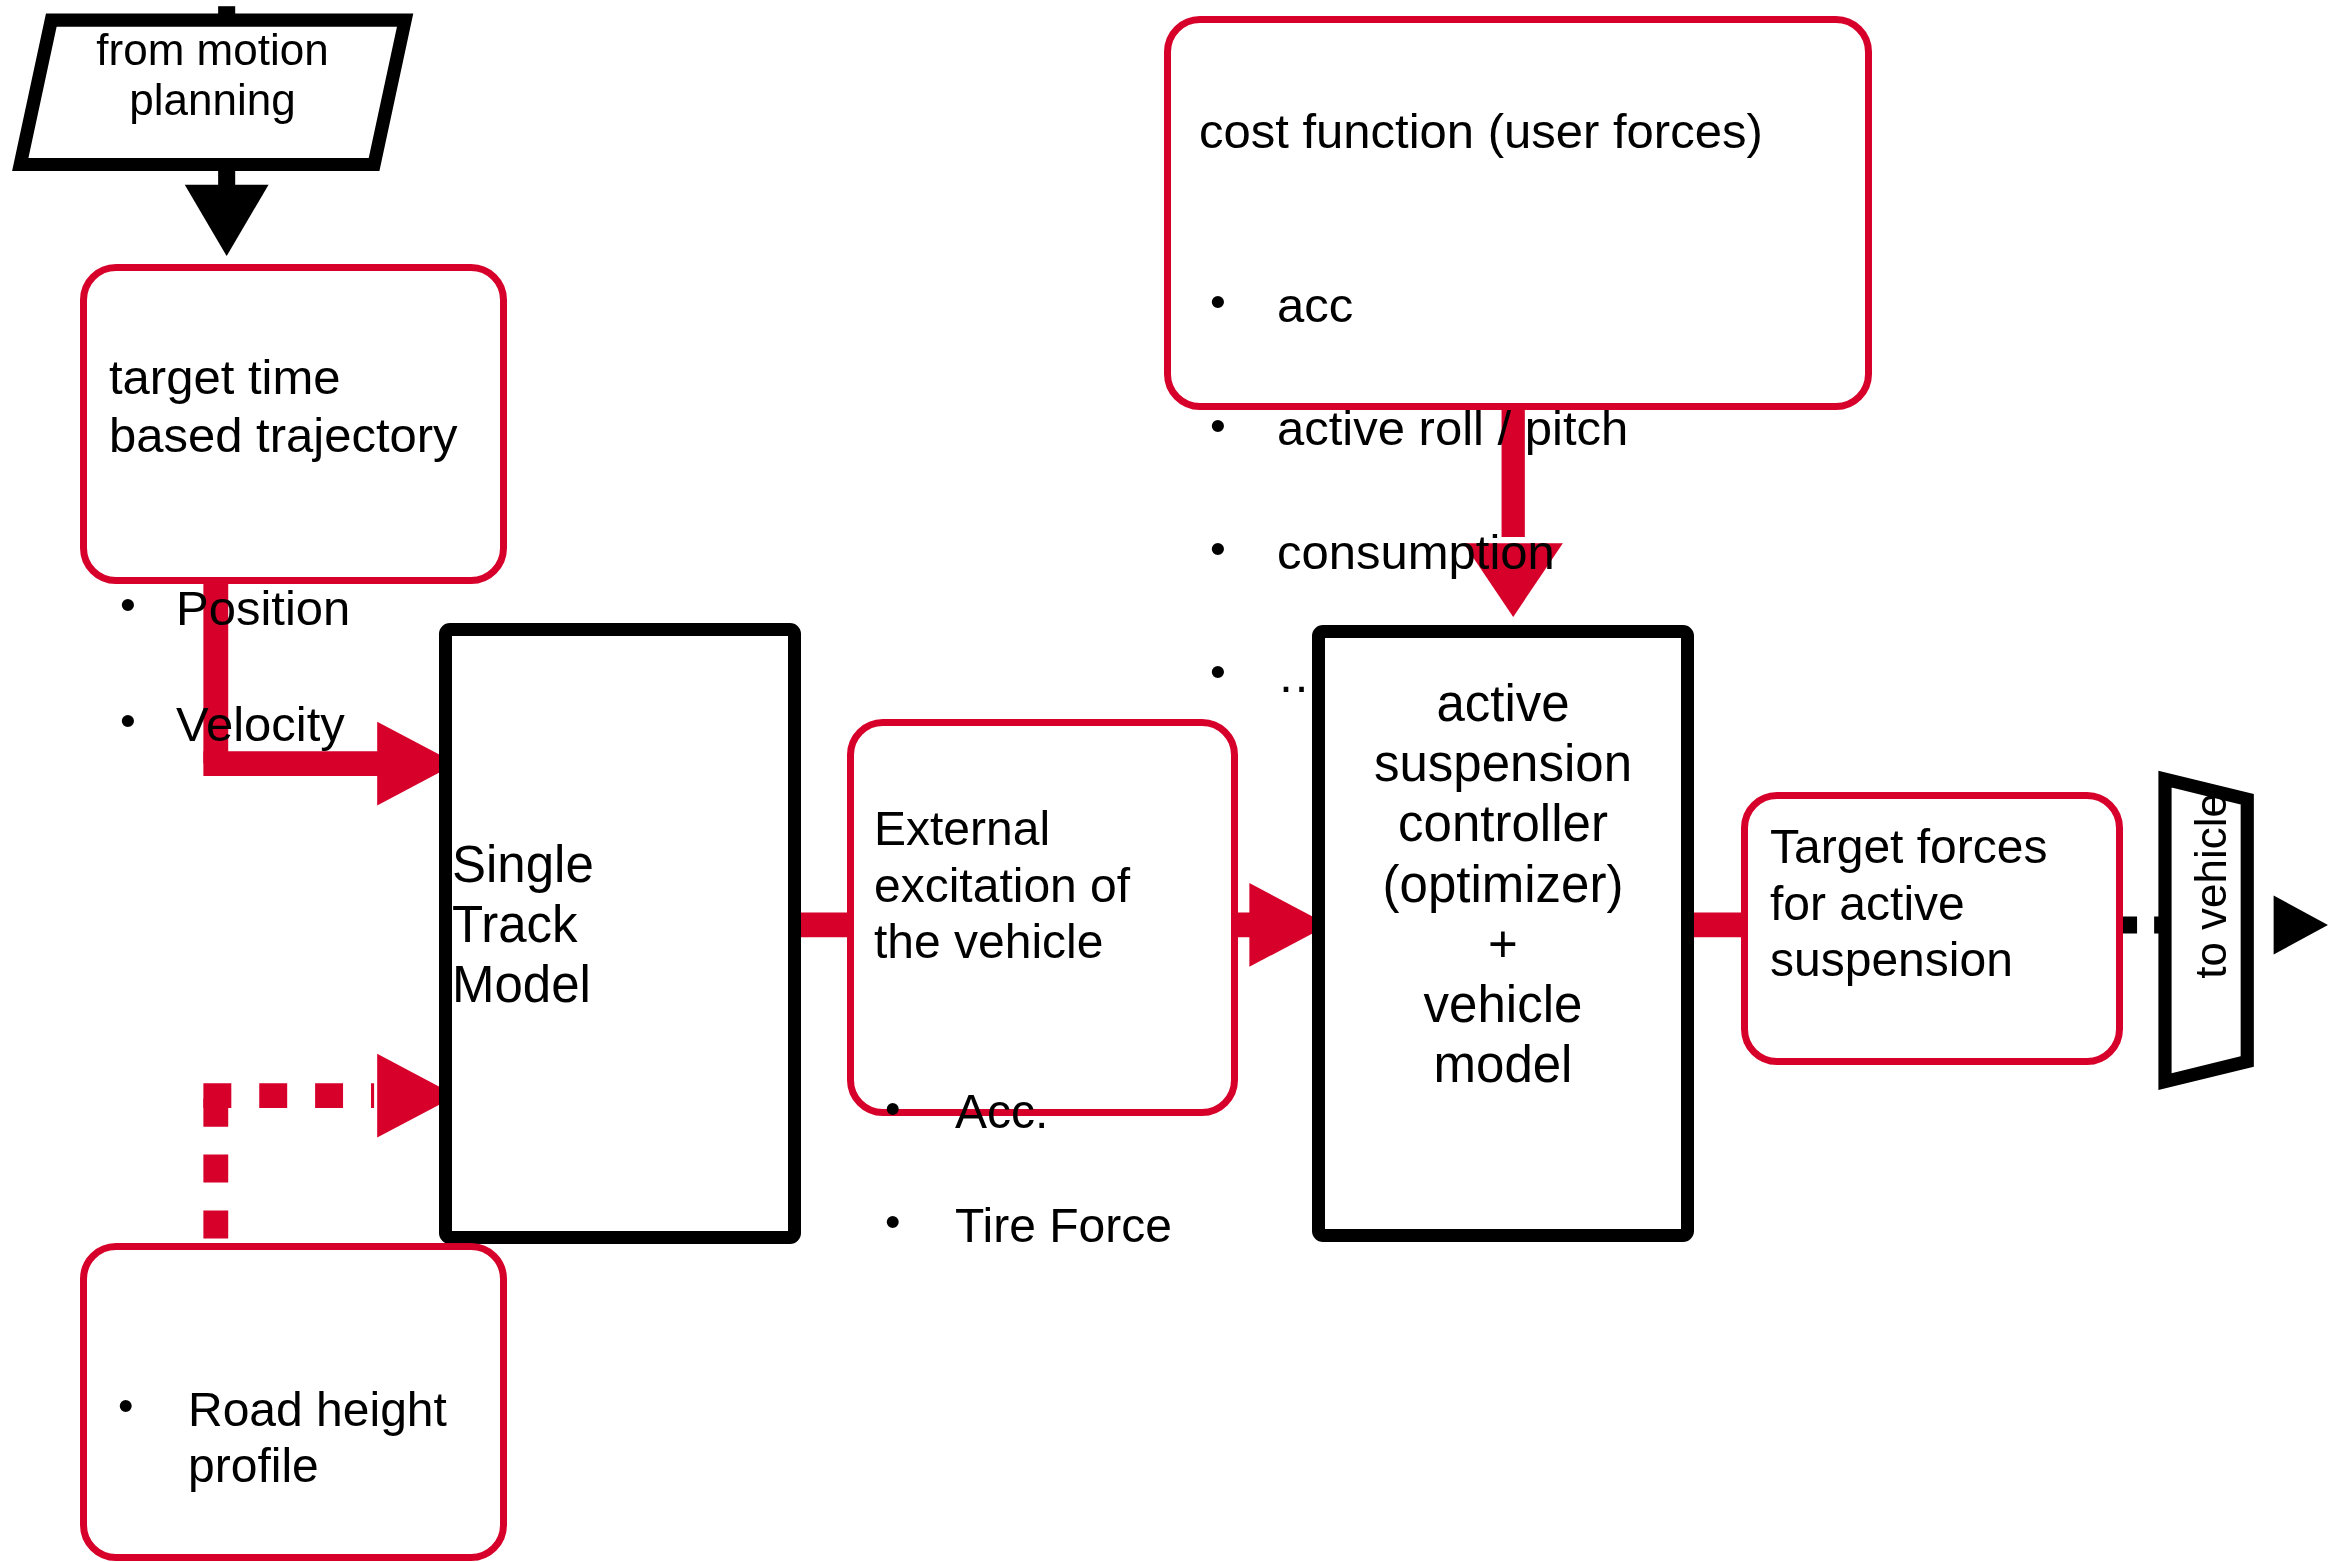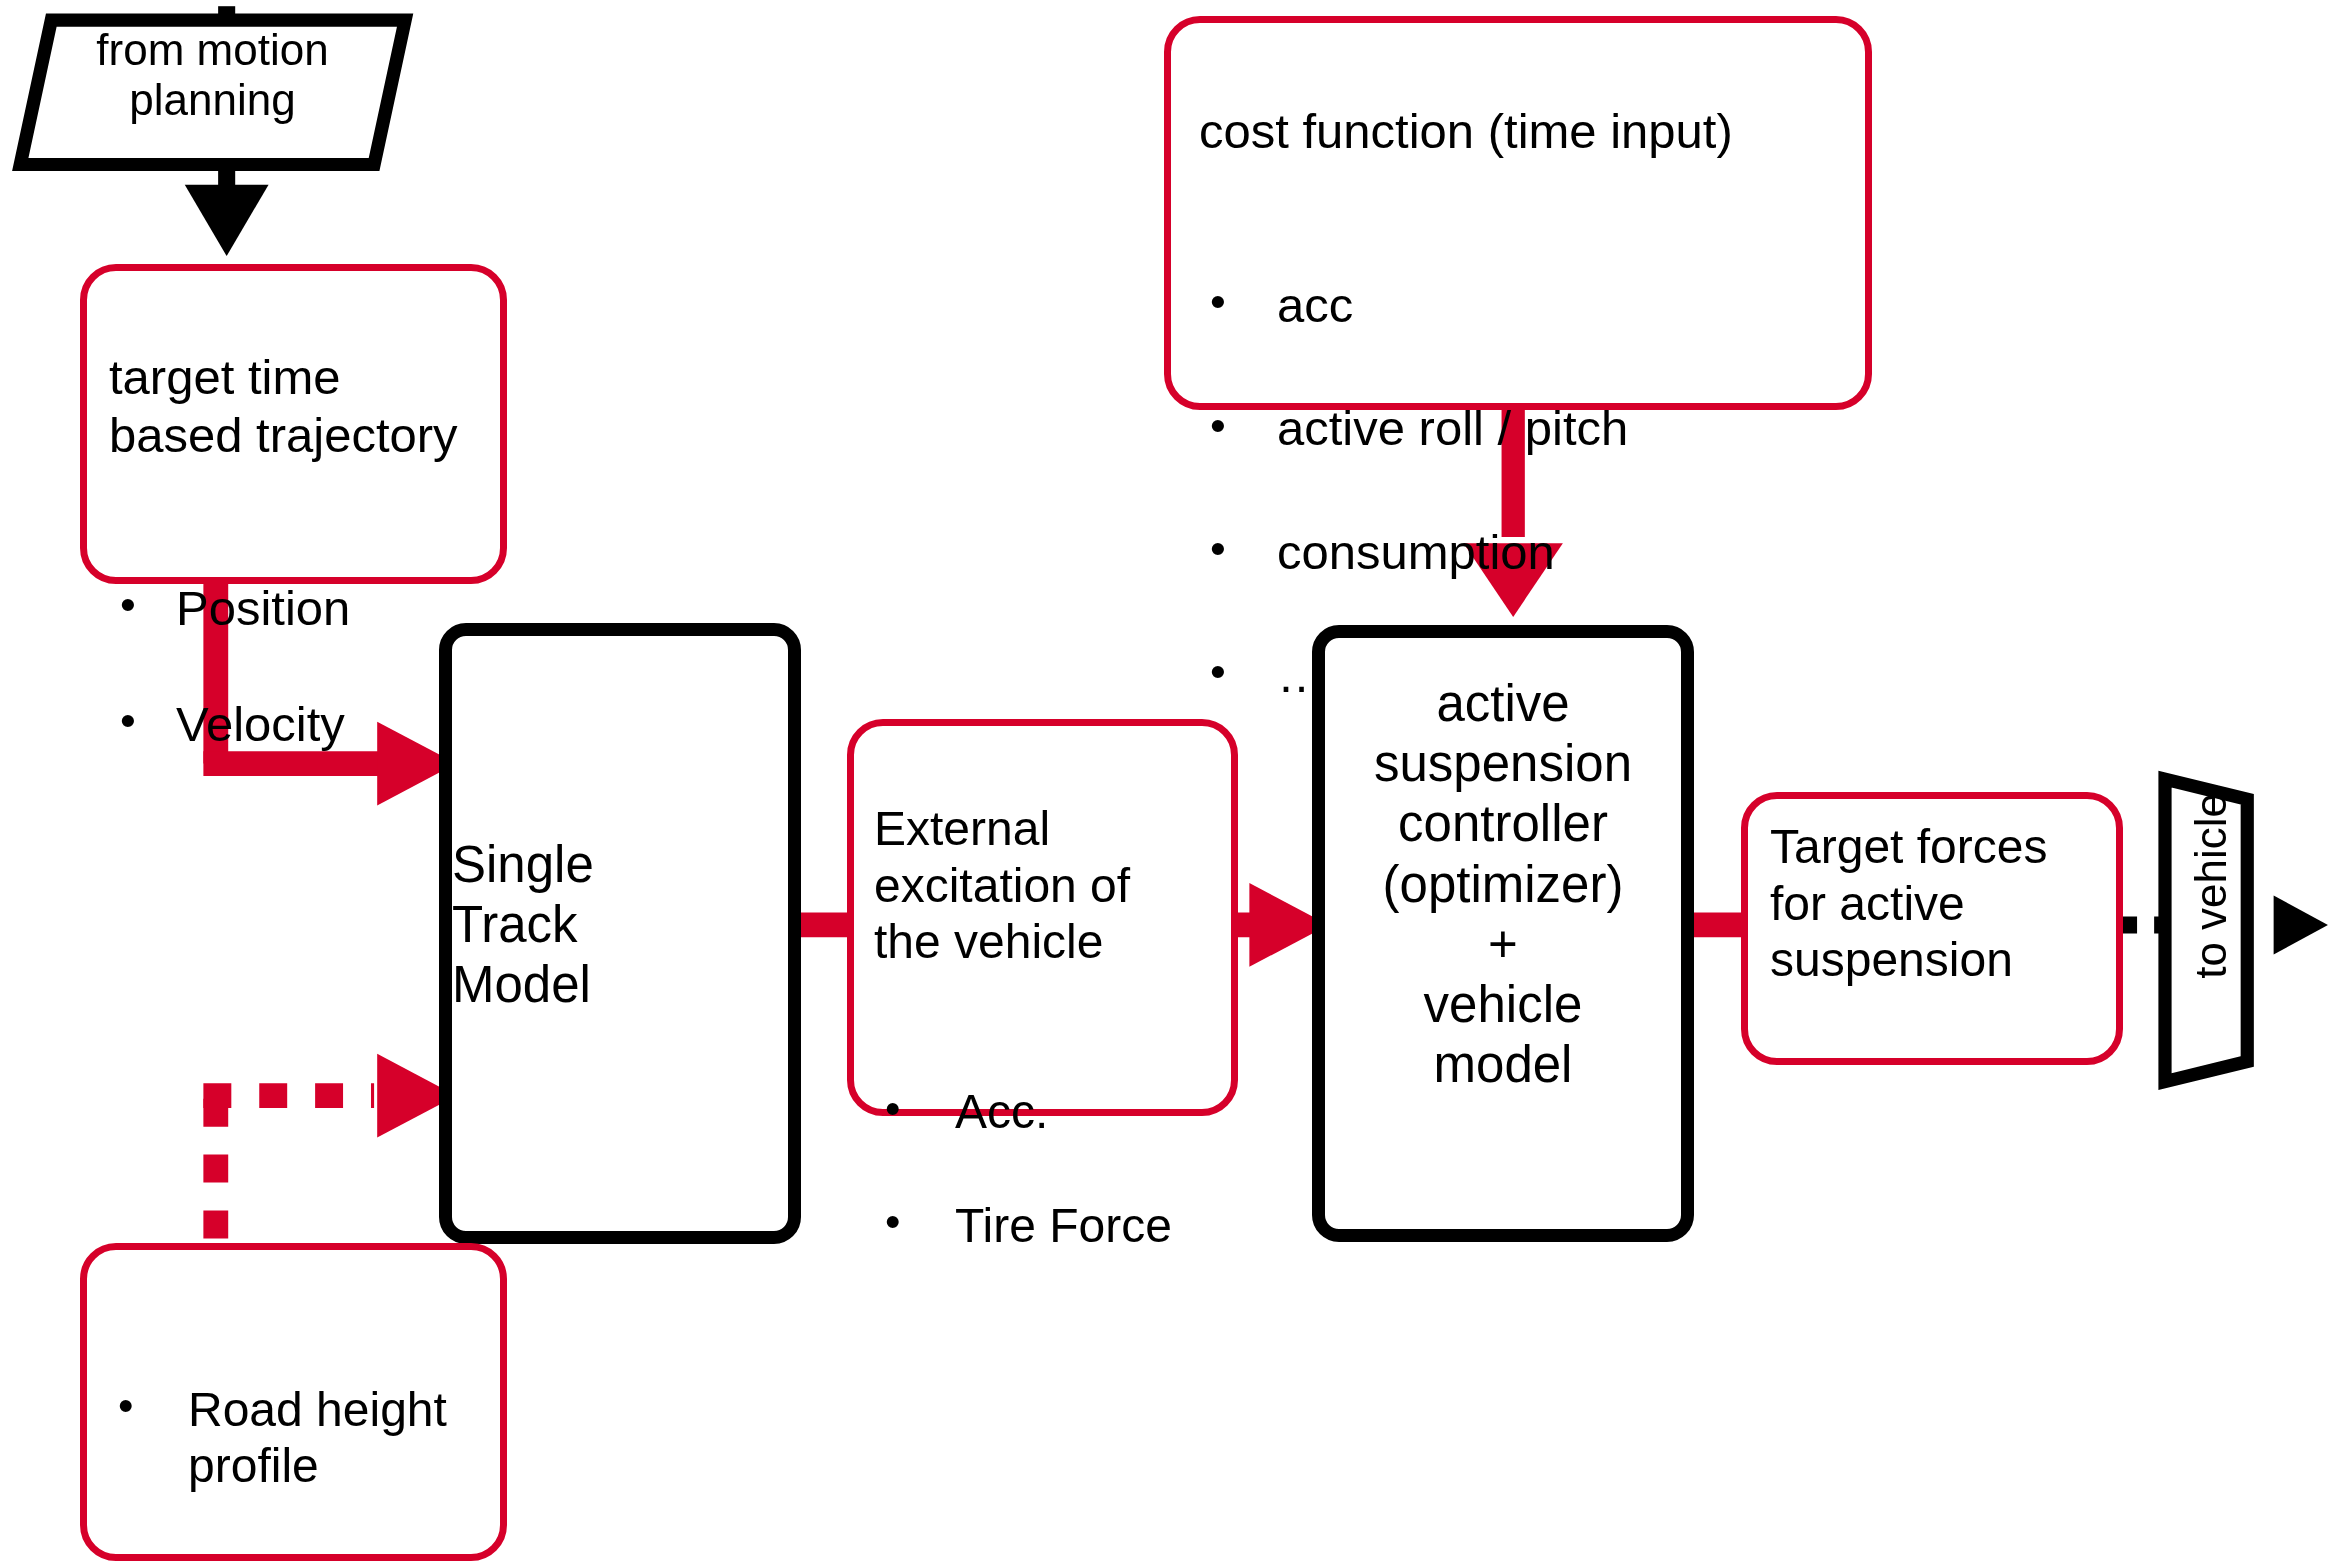--- a/index.html
+++ b/index.html
@@ -29,21 +29,21 @@
     box-sizing: border-box;
     background: #ffffff;
     display: block;
   }
   .rounded-red {
     border: 7px solid #D6002A;
     border-radius: 36px;
   }
   .rounded-black {
     border: 13px solid #000000;
-    border-radius: 27px;
+    border-radius: 11px;
   }
   .node-text {
     font-family: "Liberation Sans", sans-serif;
     color: #000000;
     line-height: 1.18;
     white-space: pre-line;
   }
   .title-line {
     display: block;
   }
@@ -206,21 +206,21 @@
 based trajectory</span>
       <ul class="bullets">
         <li>Position</li>
         <li>Velocity</li>
       </ul>
     </div>
   </div>
 
   <div class="node rounded-red" id="node-cost-function">
     <div class="node-text">
-      <span class="title-line">cost function (time input)</span>
+      <span class="title-line">cost function (user forces)</span>
       <ul class="bullets">
         <li>acc</li>
         <li>active roll / pitch</li>
         <li>consumption</li>
         <li>…</li>
       </ul>
     </div>
   </div>
 
   <div class="node rounded-black" id="node-single-track">

